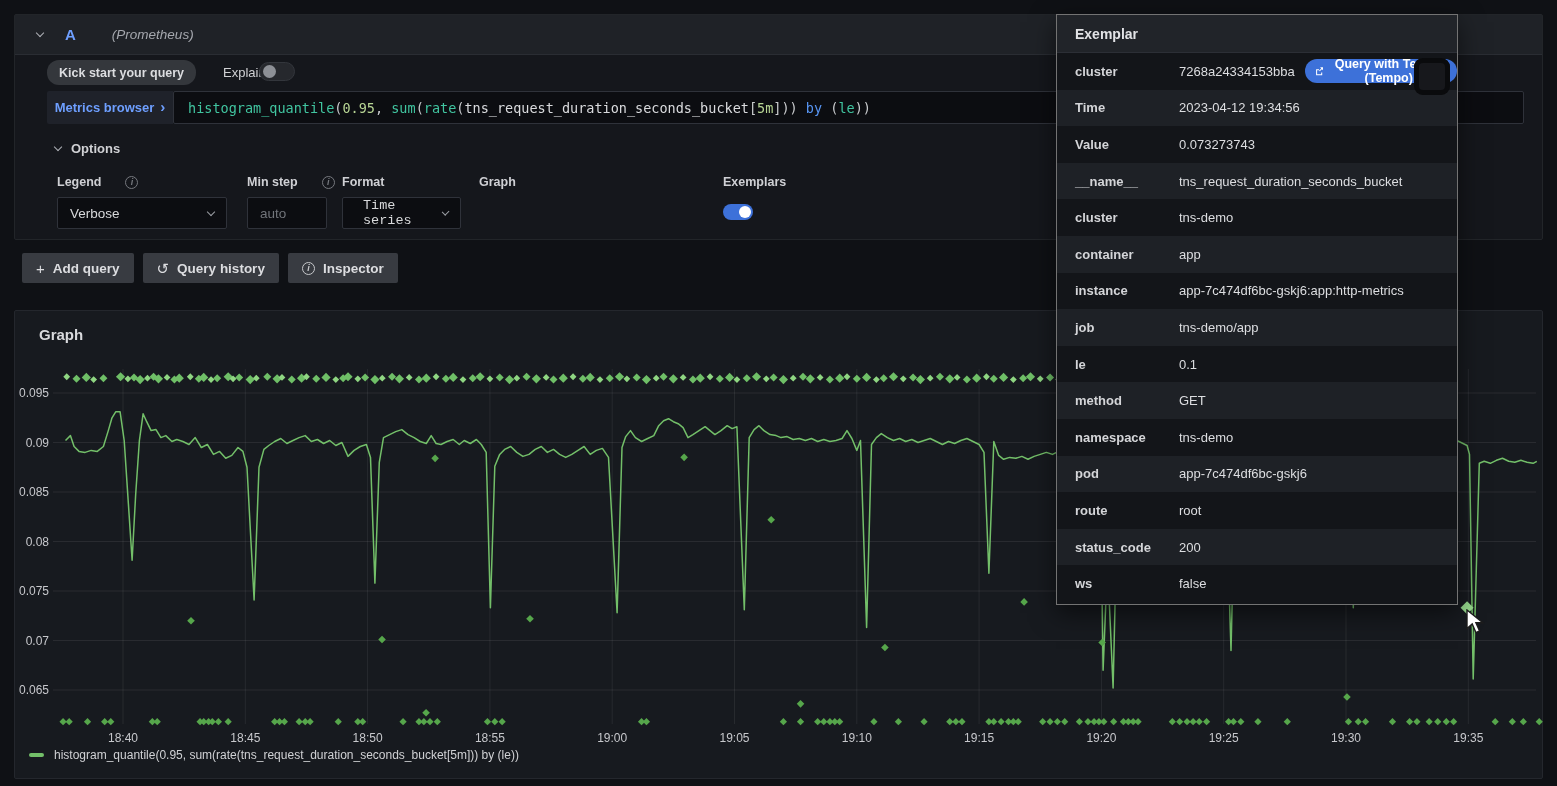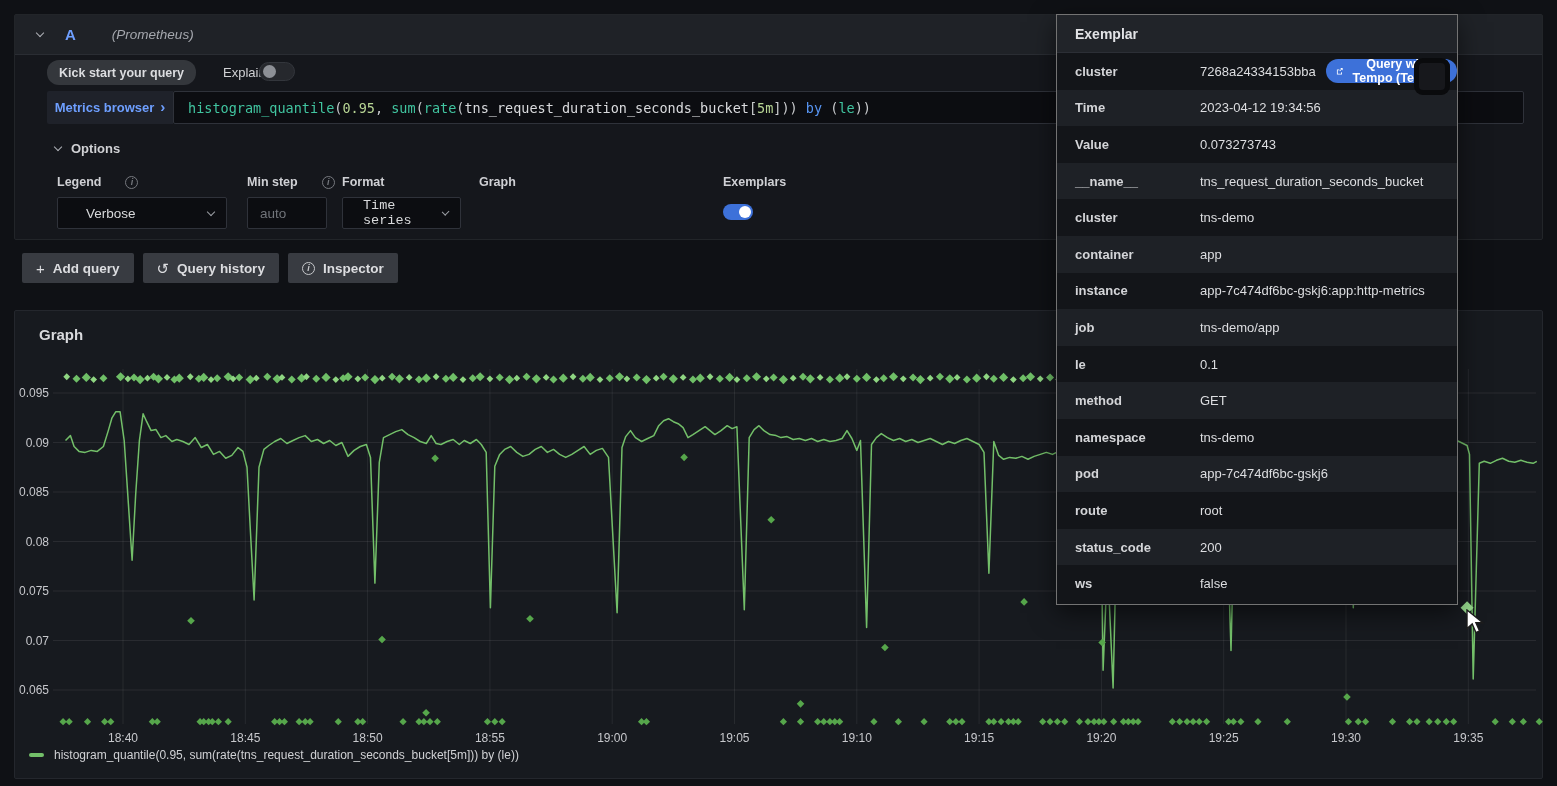--- a/index.html
+++ b/index.html
@@ -44,21 +44,21 @@
   .opts-header{position:absolute;left:40px;top:126px;display:flex;align-items:center;gap:10px;
                font-size:13px;font-weight:600;color:#d0d1d4;cursor:pointer;}
   .field-label{position:absolute;top:160px;font-size:12.5px;font-weight:600;color:#cfd0d4;
                display:flex;align-items:center;gap:24px;}
   .info-circle{display:inline-flex;align-items:center;justify-content:center;width:13px;height:13px;
                border:1px solid #75787e;border-radius:50%;color:#75787e;font-size:9px;
                font-style:italic;font-weight:700;}
   .control{position:absolute;top:182px;height:32px;background:#0c0d11;border:1px solid #2f323a;
            border-radius:2px;display:flex;align-items:center;font-size:13.5px;color:#d8d9db;cursor:pointer;}
   .control .caret{border-color:#9b9ea4;margin-left:auto;margin-right:12px;}
-  .sel-verbose{left:42px;width:170px;padding-left:28px;}
+  .sel-verbose{left:42px;width:170px;padding-left:12px;}
   .input-minstep{left:232px;width:80px;padding-left:10px;}
   .input-minstep input{background:transparent;border:none;outline:none;width:60px;
                        color:#d8d9db;font-size:13.5px;font-family:inherit;}
   .input-minstep input::placeholder{color:#72757b;}
   .sel-format{left:327px;width:119px;padding-left:20px;font-family:Liberation Mono, monospace;}
   .segmented{left:464px;width:222px;padding:0;overflow:hidden;}
   .seg{height:100%;display:flex;align-items:center;justify-content:center;flex:1;
        color:#a7aab0;font-size:13.5px;cursor:pointer;}
   .seg.selected{background:#44474e;color:#fff;font-weight:600;}
 
@@ -80,21 +80,21 @@
   .glegend .sw{width:15px;height:4px;border-radius:2px;background:#73bf69;}
 
   
   .expanel{position:absolute;left:1056px;top:14px;width:402px;height:591px;background:#131519;
            border:1px solid #737373;box-shadow:0 8px 24px rgba(0,0,0,.55);z-index:10;}
   .exheader{height:38px;background:#212429;border-bottom:1px solid #2c2f36;display:flex;
             align-items:center;padding-left:18px;font-size:14px;font-weight:600;color:#e2e3e6;}
   .exrow{height:36.6px;display:flex;align-items:center;padding-left:18px;font-size:13px;}
   .exrow:nth-child(even){background:#1e2126;}
   .exrow .lbl{width:104px;flex:none;font-weight:600;color:#d4d5d8;}
-  .exrow .val{font-weight:500;color:#dddee1;white-space:nowrap;margin-left:21px;}
+  .exrow .val{font-weight:500;color:#dddee1;white-space:nowrap;}
   .tempo-btn{margin-left:10px;height:24px;padding:0 10px;background:#3d71d9;border:none;
              border-radius:12px;color:#fff;font-size:12.5px;font-weight:600;font-family:inherit;
              display:flex;align-items:center;gap:7px;cursor:pointer;}
   .artifact{position:absolute;right:7px;top:43px;width:36px;height:37px;border-radius:9px;
             background:#17181c;box-shadow:inset 0 0 0 5px #0a0b0d;}
 
   
   .cursor{position:absolute;left:1466px;top:609px;z-index:30;pointer-events:none;}
 </style>
 </head>

